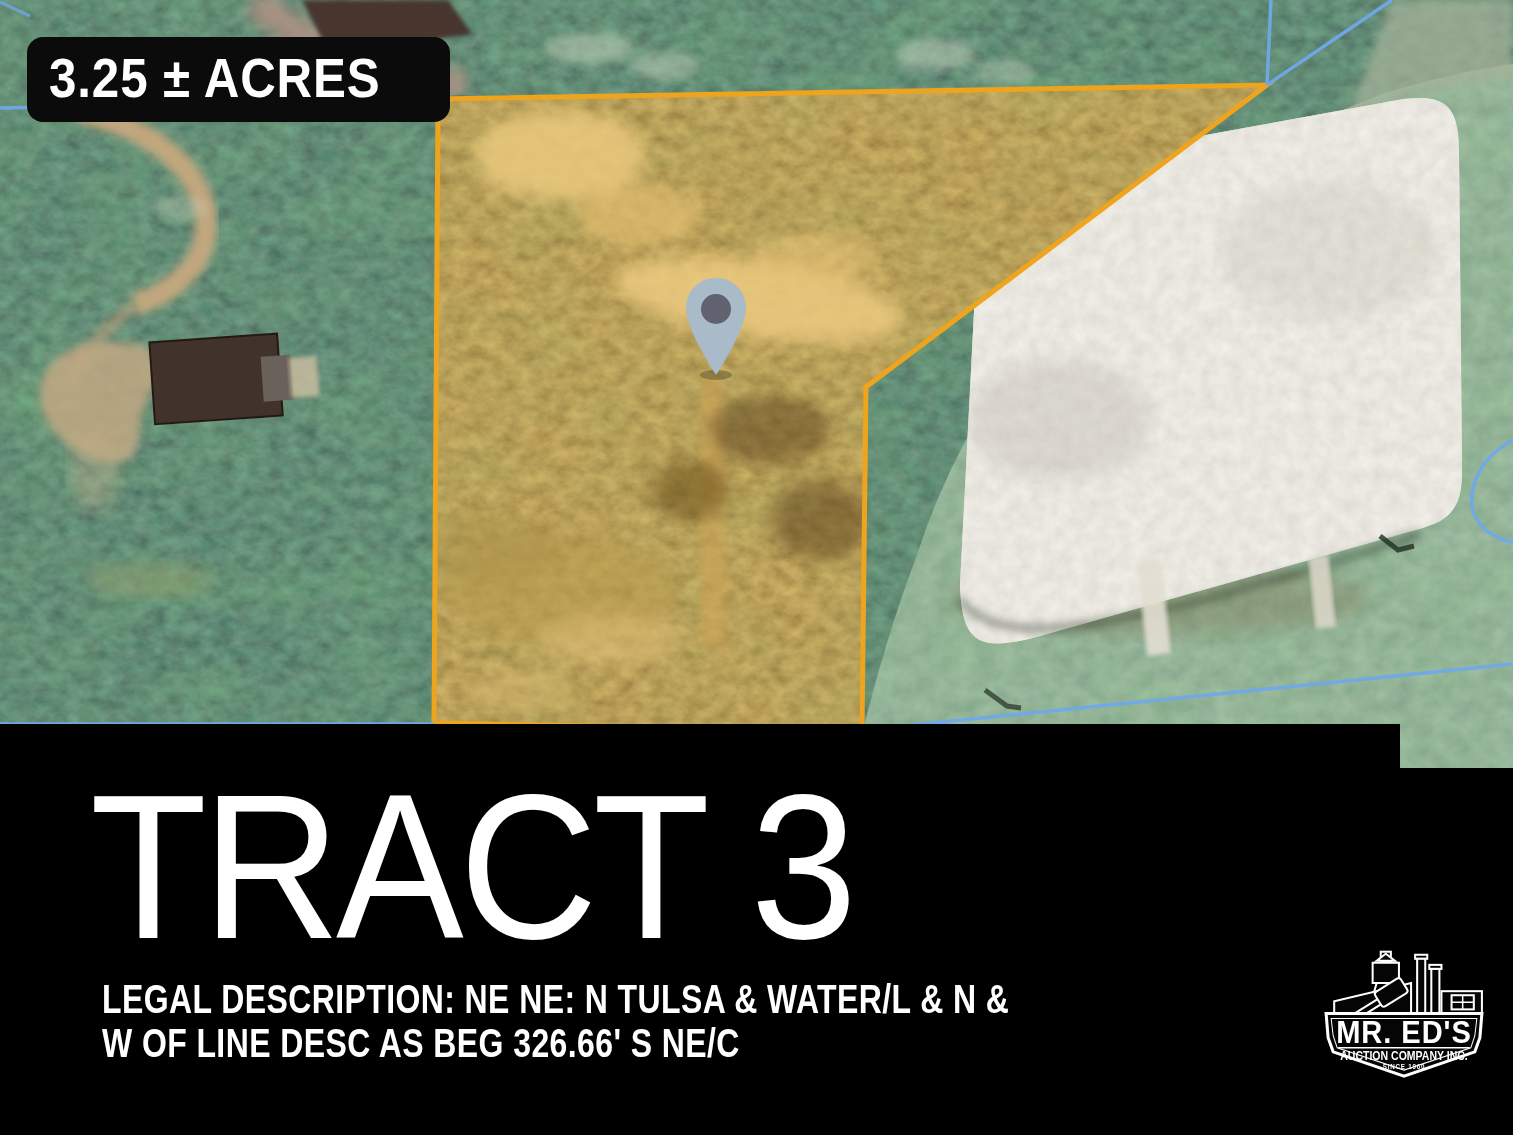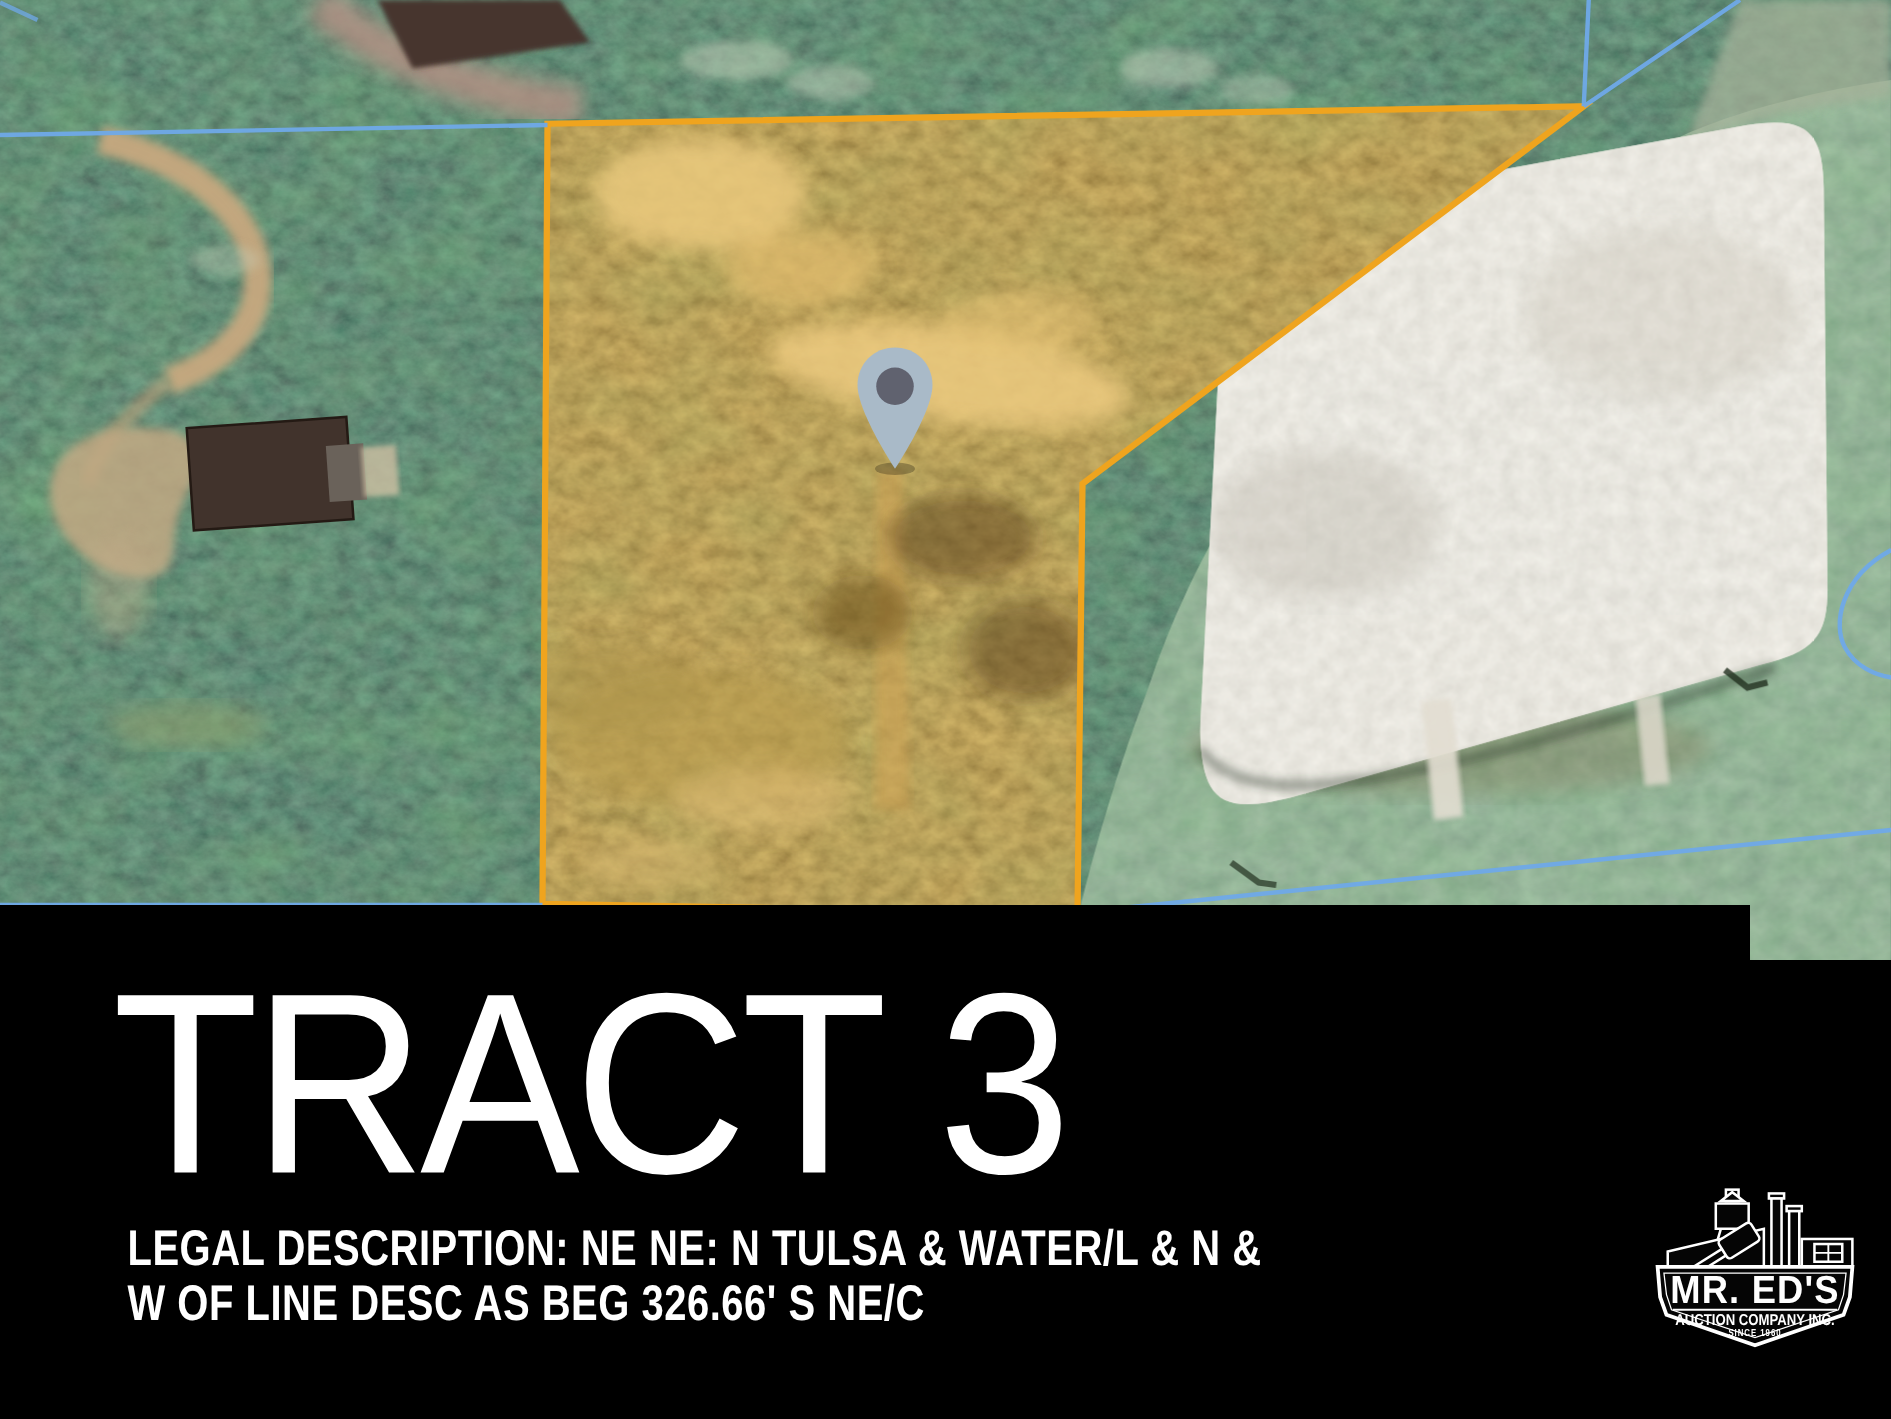--- a/index.html
+++ b/index.html
@@ -176,20 +176,23 @@
         <path d="M0,2 L30,16" opacity="0.8"></path>
       </g>
 
       <g transform="translate(716,278)">
         <ellipse cx="0" cy="97" rx="16" ry="5" fill="#000" opacity="0.25"></ellipse>
         <path d="M0,0 C-17,0 -30,13 -30,30 C-30,52 0,97 0,97 C0,97 30,52 30,30 C30,13 17,0 0,0 Z" fill="#A9BAC8"></path>
         <circle cx="0" cy="31" r="15" fill="#60626F"></circle>
       </g>
     </svg>
 
+    <div class="acreage-badge">
+      <span class="txt">3.25 ± ACRES</span>
+    </div>
   </div>
 
   <div class="banner">
     <div class="tract-title">TRACT 3</div>
     <div class="legal">
       <div>LEGAL DESCRIPTION: NE NE: N TULSA &amp; WATER/L &amp; N &amp;</div>
       <div>W OF LINE DESC AS BEG 326.66' S NE/C</div>
     </div>
   </div>
 

